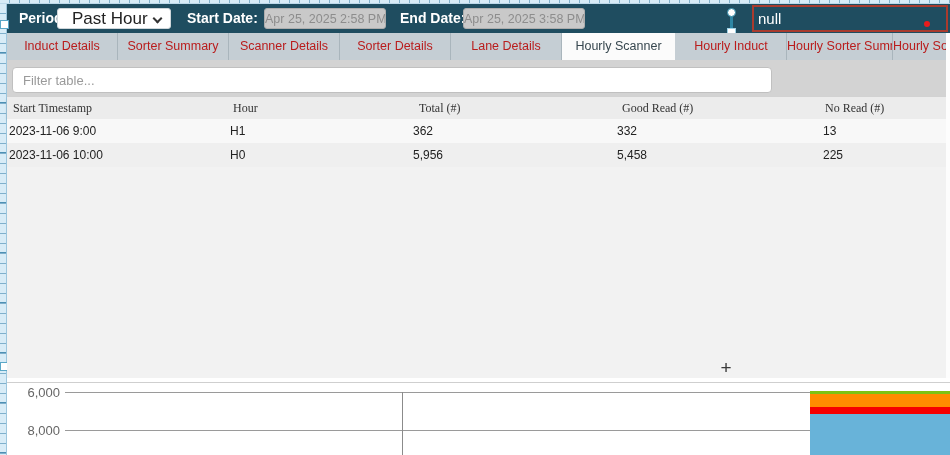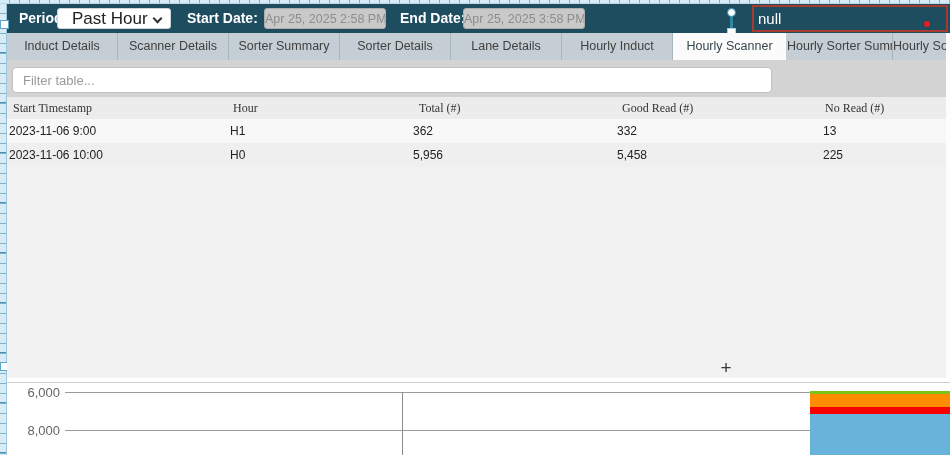--- a/index.html
+++ b/index.html
@@ -49,21 +49,21 @@
   .sel-square { position:absolute; left:720px; top:24px; width:9px; height:9px;
     background:#ffffff; border:1px solid #9fd3e8; }
   .side-handle { position:absolute; width:9px; height:9px; background:#ffffff;
     border:1px solid #5aa7c7; }
   #handle-header { left:0; top:20px; }
   #handle-lower  { left:0; top:362px; }
 
   
   .tabbar { position:absolute; left:7px; top:33px; width:943px; height:27px; display:flex;
     background:#c5ced4; }
-  .tab { height:27px; line-height:27px; text-align:center; font-size:12.5px; color:#404040;
+  .tab { height:27px; line-height:27px; text-align:center; font-size:12.5px; color:#b91c1c;
     background:#c5ced4; border-right:1px solid #a9b5bc; overflow:hidden; white-space:nowrap;
     cursor:pointer; flex:none; }
   .tab.active { background:#fbfbfb; color:#37474f; border-right:1px solid #c5ced4; }
   .w111 { width:111px; } .w114 { width:114px; } .w106 { width:106px; } .wend { width:56px; border-right:none; }
 
   
   .filter-area { position:absolute; left:7px; top:60px; width:943px; height:37px; background:#d3d3d3; }
   .filter-input { position:absolute; left:5px; top:7px; width:760px; height:26px; background:#ffffff;
     border:1px solid #c0c0c0; border-radius:4px; padding-left:10px; font-size:13px; color:#333;
     font-family:inherit; }
@@ -124,26 +124,26 @@
     <div class="error-dot"></div>
     <div class="sel-line"></div>
     <div class="sel-circle"></div>
     <div class="sel-square"></div>
   </div>
   <div class="side-handle" id="handle-header"></div>
   <div class="side-handle" id="handle-lower"></div>
 
   <div class="tabbar">
     <div class="tab w111">Induct Details</div>
+    <div class="tab w111">Sorter Summary</div>
     <div class="tab w111">Scanner Details</div>
-    <div class="tab w111">Sorter Summary</div>
     <div class="tab w111">Sorter Details</div>
     <div class="tab w111">Lane Details</div>
+    <div class="tab w114 active">Hourly Scanner</div>
     <div class="tab w111">Hourly Induct</div>
-    <div class="tab w114 active">Hourly Scanner</div>
     <div class="tab w106">Hourly Sorter Summar</div>
     <div class="tab wend">Hourly Sort</div>
   </div>
 
   <div class="filter-area">
     <input class="filter-input" placeholder="Filter table..." style="">
   </div>
 
   <div class="thead">
     <span class="cell c1">Start Timestamp</span>

